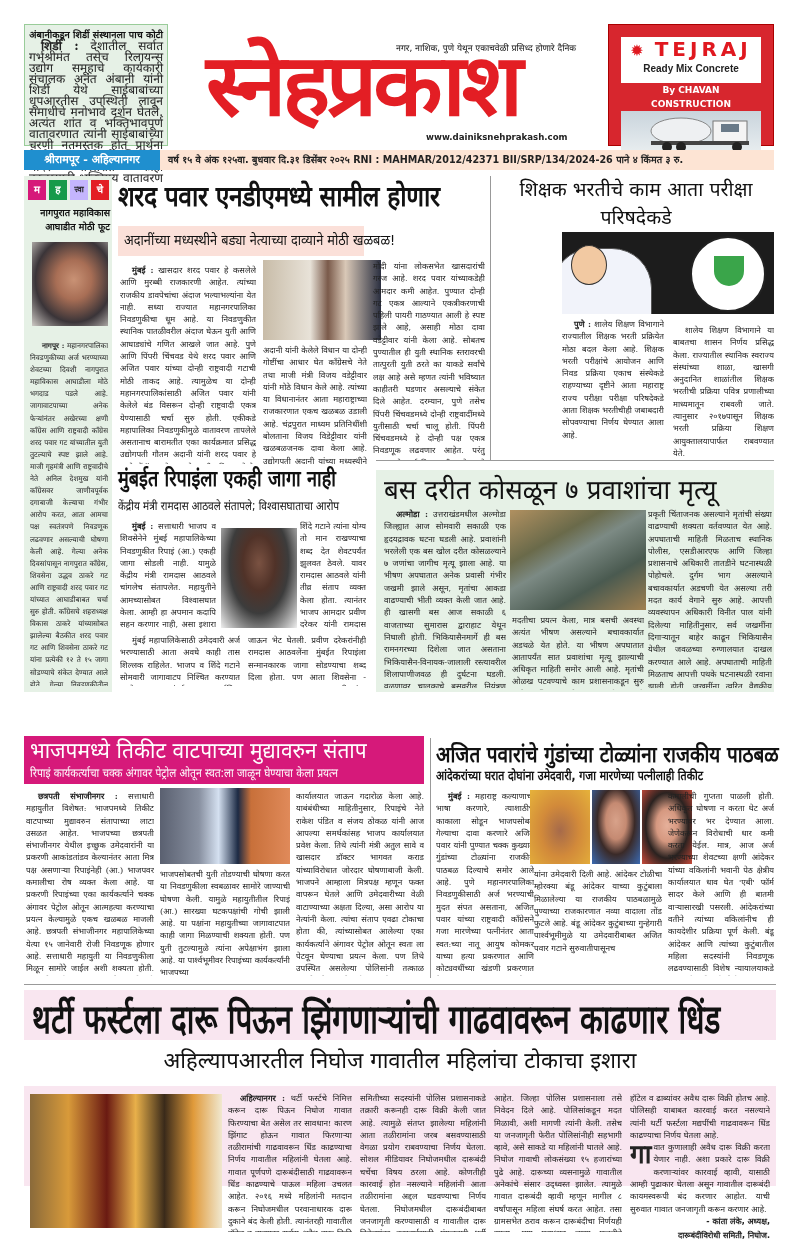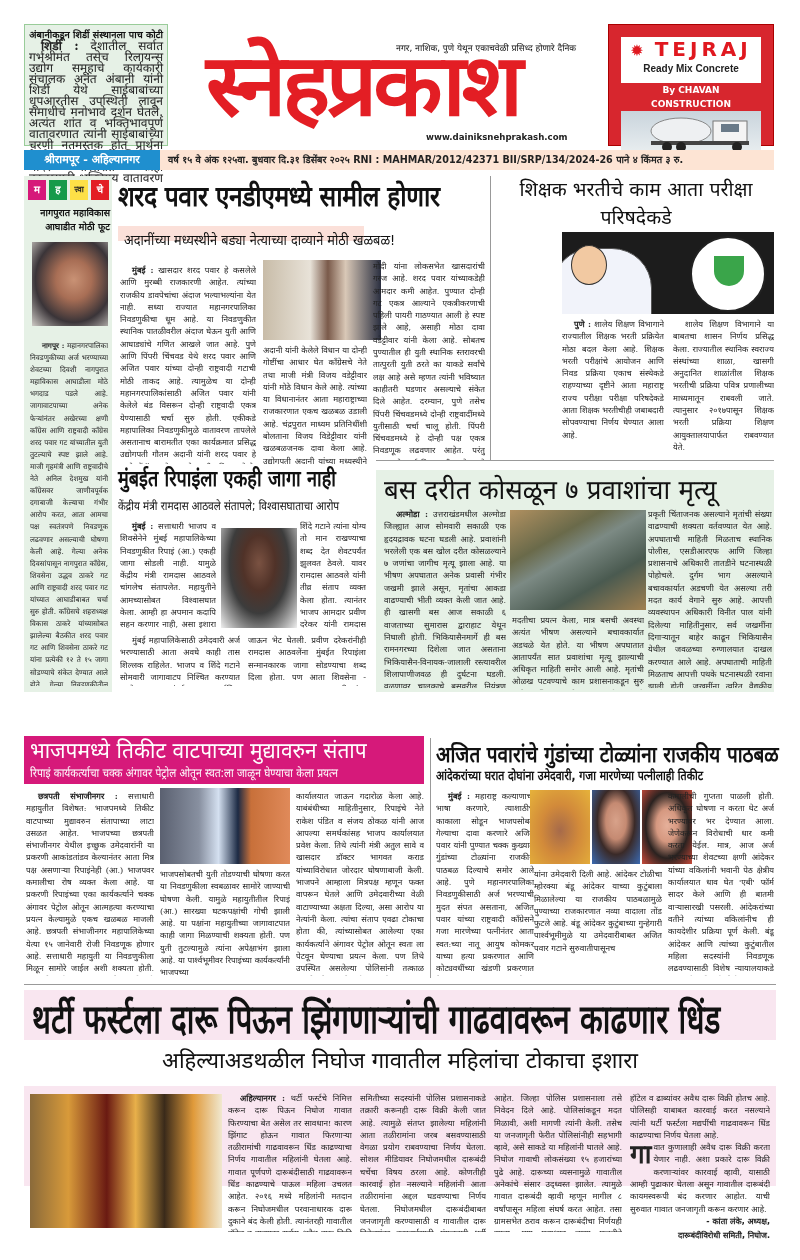--- a/index.html
+++ b/index.html
@@ -27,21 +27,21 @@
 #loc{left:24px;top:150px;width:136px;height:20px;background:#1f8fcf;color:#fff;font-family:"DejaVu Sans",sans-serif;font-weight:bold;font-size:11px;line-height:20px;text-align:center}
 #issue{left:168px;top:150px;height:20px;line-height:20px;font-family:"DejaVu Sans",sans-serif;font-weight:bold;font-size:9.6px;color:#222;white-space:nowrap}
 
 #side{left:24px;top:176px;width:88px;height:516px;background:#e6f1e6}
 .mbox{position:absolute;top:4px;width:18px;height:20px;color:#fff;font-family:"DejaVu Sans",sans-serif;font-weight:bold;font-size:10px;text-align:center;line-height:20px}
 #side h5{position:absolute;left:0;width:88px;text-align:right;font-family:"DejaVu Sans",sans-serif;font-size:9.4px;line-height:14px;font-weight:bold}
 #side .photo{position:absolute;left:8px;top:66px;width:76px;height:84px;background:radial-gradient(ellipse at 55% 45%,#c99275 0,#a86e55 30%,#3a3438 65%,#cfcbc6 100%)}
 #side .txt{position:absolute;left:6px;top:164px;width:78px;font-size:7.2px;line-height:12.1px}
 
 #lead-h{left:118px;top:176px;font-size:28px;white-space:nowrap;transform:scaleX(0.88);letter-spacing:-0.5px}
-#lead-sub{left:118px;top:226px;width:246px;height:15px;background:#fbe0d9}
+#lead-sub{left:118px;top:226px;width:246px;height:30px;background:#fbe0d9}
 #lead-sub span{position:absolute;left:6px;top:3px;font-family:"DejaVu Sans",sans-serif;font-size:14.5px;white-space:nowrap;transform:scaleX(0.88);transform-origin:left}
 #lead-col1{left:120px;top:264px;width:136px}
 #lead-photo{left:263px;top:260px;width:118px;height:80px;background:linear-gradient(90deg,#c8bca8 0,#e8e2d8 40%,#7a5a4a 55%,#d9c8b7 70%,#2a2f40 100%)}
 #lead-col2{left:263px;top:344px;width:104px}
 #lead-col3{left:373px;top:260px;width:112px}
 
 #rt-h{left:496px;top:176px;width:280px;text-align:center;font-family:"DejaVu Sans",sans-serif;font-size:19.5px;line-height:28px}
 #rt-img{left:562px;top:232px;width:212px;height:82px;background:#1c1c1c;overflow:hidden}
 #rt-img .man{position:absolute;left:-10px;top:16px;width:100px;height:70px;background:#f1f3fa;border-radius:40px 40px 0 0;border:1px solid #555}
 #rt-img .face{position:absolute;left:18px;top:-4px;width:36px;height:40px;background:#f2c9a2;border-radius:50%;border:1px solid #333}
@@ -130,21 +130,21 @@
   <div class="contact">Contact : +91 7020648049, +91 8805325932</div>
 </div>
 
 <div id="strip" class="abs"></div>
 <div id="loc" class="abs">श्रीरामपूर - अहिल्यानगर</div>
 <div id="issue" class="abs">वर्ष १५ वे  अंक १२५वा. बुधवार दि.३१ डिसेंबर २०२५   RNI : MAHMAR/2012/42371   BII/SRP/134/2024-26   पाने ४   किंमत ३ रु.</div>
 
 <div id="side" class="abs">
   <div class="mbox" style="left: 4px; background: rgb(214, 25, 122);">म</div>
   <div class="mbox" style="left: 25px; background: rgb(23, 154, 74);">ह</div>
-  <div class="mbox" style="left: 46px; color: rgb(34, 34, 34); font-size: 8px; background: #fde047;">त्त्वा</div>
+  <div class="mbox" style="left: 46px; color: rgb(34, 34, 34); font-size: 8px; background: #c4b5fd;">त्त्वा</div>
   <div class="mbox" style="left: 67px; background: rgb(227, 30, 36);">चे</div>
   <h5 style="top:30px;padding:0 2px">नागपुरात महाविकास आघाडीत मोठी फूट</h5>
   <div class="photo"></div>
   <div class="txt" style="height: 346px; overflow: hidden;">
       <p><b>नागपूर :</b> <span>महानगरपालिका निवडणुकीच्या अर्ज भरण्याच्या शेवटच्या दिवशी नागपुरात महाविकास आघाडीला मोठे भगदाड पडले आहे. जागावाटपाच्या अनेक फेऱ्यांनंतर अखेरच्या क्षणी काँग्रेस आणि राष्ट्रवादी काँग्रेस शरद पवार गट यांच्यातील युती तुटल्याचे स्पष्ट झाले आहे. माजी गृहमंत्री आणि राष्ट्रवादीचे नेते अनिल देशमुख यांनी काँग्रेसवर जाणीवपूर्वक दगाबाजी केल्याचा गंभीर आरोप करत, आता आमचा पक्ष स्वतंत्रपणे निवडणूक लढवणार असल्याची घोषणा केली आहे. गेल्या अनेक दिवसांपासून नागपुरात काँग्रेस, शिवसेना उद्धव ठाकरे गट आणि राष्ट्रवादी शरद पवार गट यांच्यात आघाडीबाबत चर्चा सुरु होती. काँग्रेसचे शहराध्यक्ष विकास ठाकरे यांच्यासोबत झालेल्या बैठकीत शरद पवार गट आणि शिवसेना ठाकरे गट यांना प्रत्येकी १२ ते १५ जागा सोडण्याचे संकेत देण्यात आले होते. गेल्या निवडणुकीतील मतांची टक्केवारी आणि निवडून आलेले नगरसेवक या निकषांवर जागावाटप निश्चित झाल्याचा दावा राष्ट्रवादीकडून करण्यात आला होता.</span></p>
     </div>
 </div>
 
 <div id="lead-h" class="abs cond">शरद पवार एनडीएमध्ये सामील होणार</div>
 <div id="lead-sub" class="abs">
@@ -163,21 +163,21 @@
   <div class="man">
       <div class="face"></div>
     </div>
   <div class="seal">
       <div class="sh"></div>
     </div>
 </div>
 <div id="rt-col1" class="abs txt" style="overflow: hidden; height: 138px;">
     <p><b>पुणे :</b> <span>शालेय शिक्षण विभागाने राज्यातील शिक्षक भरती प्रक्रियेत मोठा बदल केला आहे. शिक्षक भरती परीक्षांचे आयोजन आणि निवड प्रक्रिया एकाच संस्थेकडे राहण्याच्या दृष्टीने आता महाराष्ट्र राज्य परीक्षा परीक्षा परिषदेकडे आता शिक्षक भरतीचीही जबाबदारी सोपवण्याचा निर्णय घेण्यात आला आहे.</span></p>
   </div>
-<div id="rt-col2" class="abs txt" style="overflow: hidden; height: 138px;">
+<div id="rt-col2" class="abs txt" style="overflow: hidden; height: 138px; margin-top: 6px;">
     <p>शालेय शिक्षण विभागाने या बाबतचा शासन निर्णय प्रसिद्ध केला. राज्यातील स्थानिक स्वराज्य संस्थांच्या शाळा, खासगी अनुदानित शाळांतील शिक्षक भरतीची प्रक्रिया पवित्र प्रणालीच्या माध्यमातून राबवली जाते. त्यानुसार २०१७पासून शिक्षक भरती प्रक्रिया शिक्षण आयुक्तालयापार्फत राबवण्यात येते.</p>
   </div>
 <div class="abs rule" style="left:376px;top:460px;width:398px;height:1px"></div>
 
 <div id="mr-h" class="abs cond">मुंबईत रिपाइंला एकही जागा नाही</div>
 <div id="mr-sub" class="abs">केंद्रीय मंत्री रामदास आठवले संतापले; विश्वासघाताचा आरोप</div>
 <div id="mr-col1" class="abs txt" style="overflow: hidden; height: 110px;">
     <p><b>मुंबई :</b> <span>सत्ताधारी भाजप व शिवसेनेने मुंबई महापालिकेच्या निवडणुकीत रिपाइं (आ.) एकही जागा सोडली नाही. यामुळे केंद्रीय मंत्री रामदास आठवले चांगलेच संतापलेत. महायुतीने आमच्यासोबत विश्वासघात केला. आम्ही हा अपमान कदापि सहन करणार नाही, असा इशारा त्यांनी या प्रकरणी त्यांनी भाजप व शिवसेनेला दिला आहे.</span></p>
   </div>
 <div id="mr-photo" class="abs"></div>
@@ -215,21 +215,21 @@
 <div id="aj-p1" class="abs"></div>
 <div id="aj-p2" class="abs"></div>
 <div id="aj-p3" class="abs"></div>
 <div id="aj-col2" class="abs txt" style="overflow: hidden; height: 110px;">यांना उमेदवारी दिली आहे. आंदेकर टोळीचा म्होरक्या बंडू आंदेकर याच्या कुटुंबाला मिळालेल्या या राजकीय पाठबळामुळे पुण्याच्या राजकारणात नव्या वादाला तोंड फुटले आहे. बंडू आंदेकर कुटुंबाच्या गुन्हेगारी पार्श्वभूमीमुळे या उमेदवारीबाबत अजित पवार गटाने सुरुवातीपासूनच</div>
 <div id="aj-col3" class="abs txt" style="overflow: hidden; height: 186px;">कमालीची गुप्तता पाळली होती. अधिकृत घोषणा न करता थेट अर्ज भरण्यावर भर देण्यात आला. जेणेकरून विरोधाची धार कमी करता येईल. मात्र, आज अर्ज भरण्याच्या शेवटच्या क्षणी आंदेकर यांच्या वकिलांनी भवानी पेठ क्षेत्रीय कार्यालयात धाव घेत 'एबी' फॉर्म सादर केले आणि ही बातमी वाऱ्यासारखी पसरली. आंदेकरांच्या वतीने त्यांच्या वकिलांनीच ही कायदेशीर प्रक्रिया पूर्ण केली. बंडू आंदेकर आणि त्यांच्या कुटुंबातील महिला सदस्यांनी निवडणूक लढवण्यासाठी विशेष न्यायालयाकडे परवानगी मागितली होती.</div>
 <div class="abs rule" style="left:24px;top:984px;width:752px;height:1px"></div>
 
 <div id="btm" class="abs"></div>
 <div id="btm-h" class="abs cond">थर्टी फर्स्टला दारू पिऊन झिंगणाऱ्यांची गाढवावरून काढणार धिंड</div>
 <div class="abs" style="left:24px;top:1040px;width:752px;height:46px;background:#fff"></div>
-<div id="btm-sub" class="abs">अहिल्याअडथळील निघोज गावातील महिलांचा टोकाचा इशारा</div>
+<div id="btm-sub" class="abs">अहिल्यापआरतील निघोज गावातील महिलांचा टोकाचा इशारा</div>
 <div id="btm-photo" class="abs"></div>
 <div id="btm-col1" class="abs txt" style="overflow: hidden; height: 140px;">
     <p><b>अहिल्यानगर :</b> <span>थर्टी फर्स्टचे निमित्त करून दारू पिऊन निघोज गावात फिरण्याचा बेत असेल तर सावधान! कारण झिंगाट होऊन गावात फिरणाऱ्या तळीरामांची गाढवावरून धिंड काढण्याचा निर्णय गावातील महिलांनी घेतला आहे. गावात पूर्णपणे दारूबंदीसाठी गाढवावरून धिंड काढण्याचे पाऊल महिला उचलत आहेत. २०१६ मध्ये महिलांनी मतदान करून निघोजमधील परवानाधारक दारू दुकाने बंद केली होती. त्यानंतरही गावातील हॉटेल व ढाब्यावर सर्रास अवैध दारू विक्री मोठ्या प्रमाणात सुरु असल्याचा आरोप करत दारूबंदीविरोधी महिला</span></p>
   </div>
 <div id="btm-col2" class="abs txt" style="overflow: hidden; height: 140px;">समितीच्या सदस्यांनी पोलिस प्रशासनाकडे तक्रारी करूनही दारू विक्री केली जात आहे. त्यामुळे संतप्त झालेल्या महिलांनी आता तळीरामांना जरब बसवण्यासाठी वेगळा प्रयोग राबवण्याचा निर्णय घेतला. सोशल मीडियावर निघोजमधील दारूबंदी चर्चेचा विषय ठरला आहे. कोणतीही कारवाई होत नसल्याने महिलांनी आता तळीरामांना अद्दल घडवण्याचा निर्णय घेतला. निघोजमधील दारूबंदीबाबत जनजागृती करण्यासाठी व गावातील दारू विक्रेत्यांवर कारवाईसाठी मंगळवारी थर्टी फर्स्टचे निमित्त साधून महिला गावातून फेरी काढणार</div>
 <div id="btm-col3" class="abs txt" style="overflow: hidden; height: 140px;">आहेत. जिल्हा पोलिस प्रशासनाला तसे निवेदन दिले आहे. पोलिसांकडून मदत मिळावी, अशी मागणी त्यांनी केली. तसेच या जनजागृती फेरीत पोलिसांनीही सहभागी व्हावे, असे साकडे या महिलांनी घातले आहे. निघोज गावाची लोकसंख्या १५ हजारांच्या पुढे आहे. दारूच्या व्यसनामुळे गावातील अनेकांचे संसार उद्ध्वस्त झालेत. त्यामुळे गावात दारूबंदी व्हावी म्हणून मागील ८ वर्षांपासून महिला संघर्ष करत आहेत. तसा ग्रामसभेत ठराव करून दारूबंदीचा निर्णयही झाला. पण प्रत्यक्षात छुप्या पद्धतीने गावातील काही</div>
 <div id="btm-col4" class="abs txt" style="overflow: hidden; height: 150px;">
   <div>हॉटेल व ढाब्यांवर अवैध दारू विक्री होतच आहे. पोलिसही याबाबत कारवाई करत नसल्याने त्यांनी थर्टी फर्स्टला मद्यपींची गाढवावरून धिंड काढण्याचा निर्णय घेतला आहे.</div>
   <div><span class="dropcap">गा</span><span>वात कुणालाही अवैध दारू विक्री करता येणार नाही. अशा प्रकारे दारू विक्री करणाऱ्यांवर कारवाई व्हावी, यासाठी आम्ही पुढाकार घेतला असून गावातील दारूबंदी कायमस्वरूपी बंद करणार आहोत. याची सुरुवात गावात जनजागृती करून करणार आहे.</span></div>
   <div class="sig">- कांता लंके, अध्यक्ष,</div>

